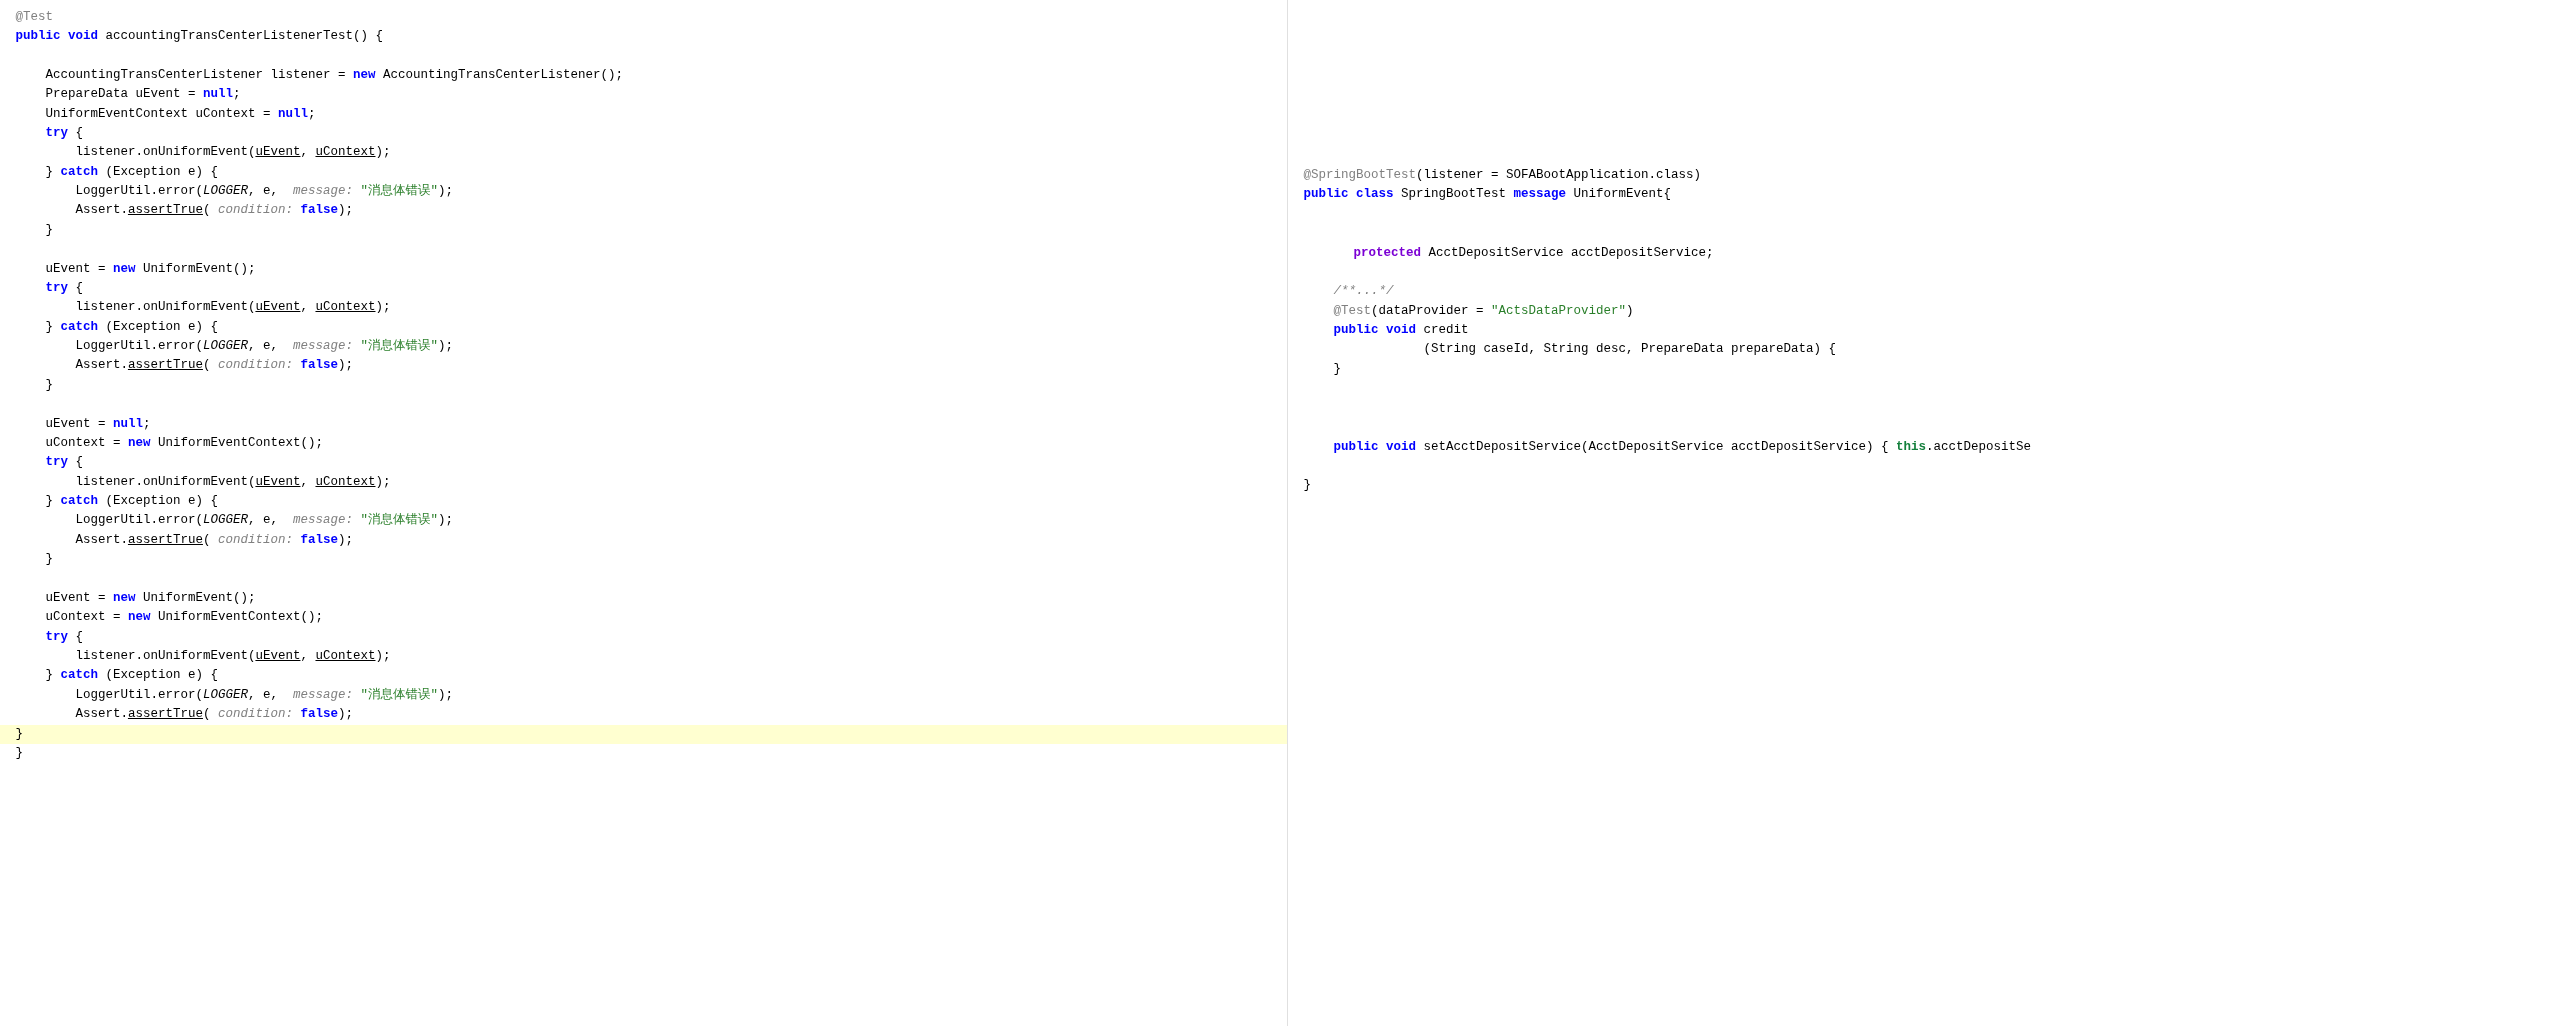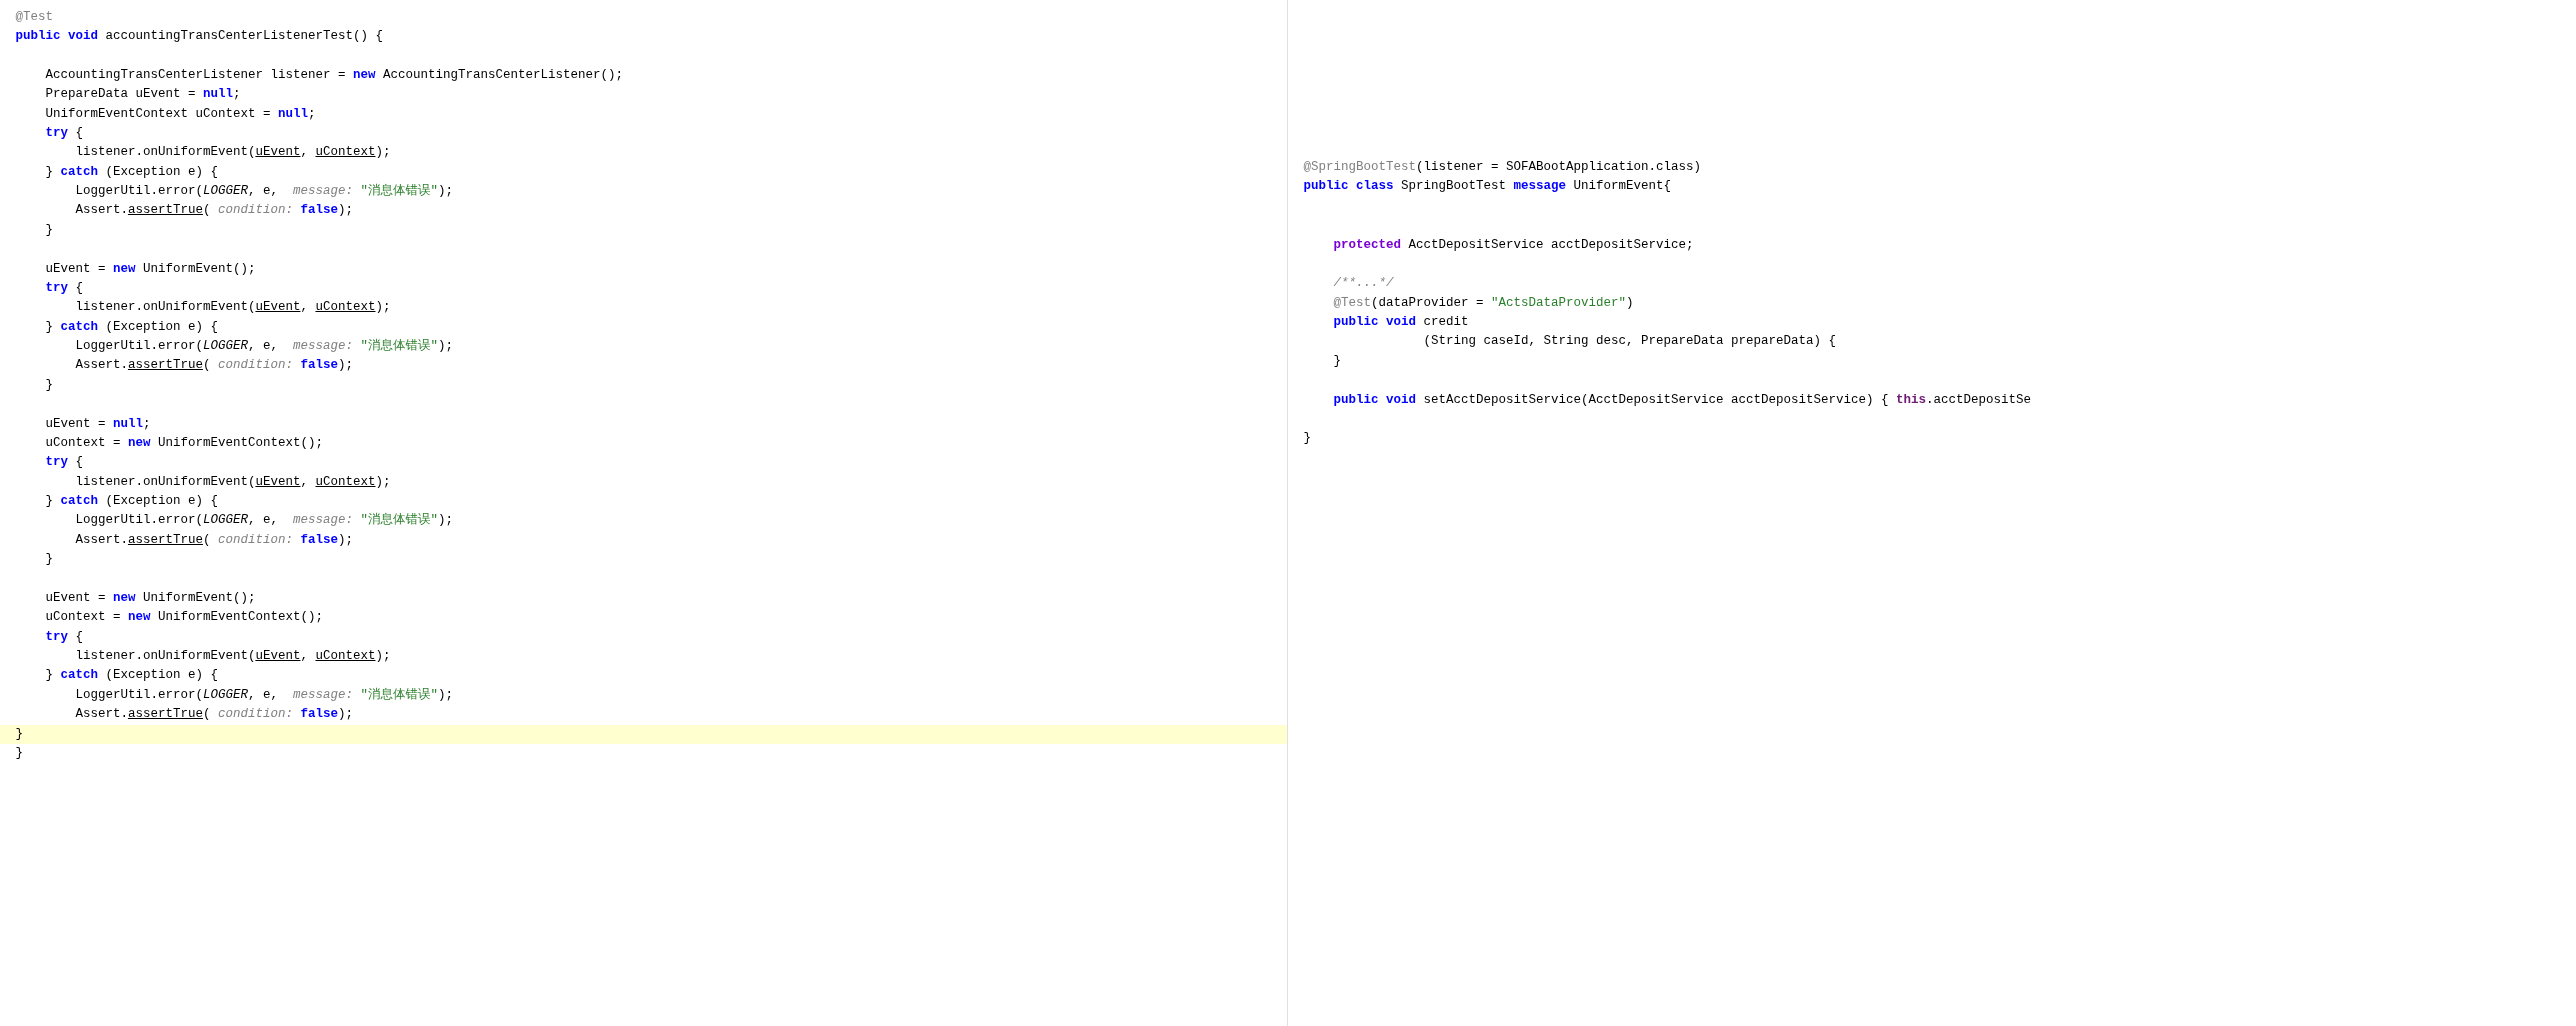--- a/index.html
+++ b/index.html
@@ -18,21 +18,21 @@
       background: #ffffff;
     }
     .left-pane {
       width: 1288px;
       padding: 7.7px 0;
       border-right: 1px solid #e0e0e0;
       overflow: hidden;
     }
     .right-pane {
       width: 1288px;
-      padding: 3px 0;
+      padding: 11px 0;
       overflow: hidden;
       text-align: center;
     }
     .code-line {
       display: flex;
       align-items: baseline;
       padding: 0 15.4px;
       white-space: pre;
       min-height: 19px;
     }
@@ -287,21 +287,21 @@
     </div>
 
     <div class="code-line">&nbsp;</div>
 
     <div class="code-line">&nbsp;</div>
 
 
 
     <div class="code-line">
       <span>    </span>
-      <span style="color:#7b00d4;font-weight:bold;">protected</span>
+      <span style="color:#7b00d4;font-weight:bold;margin-left:20px;">protected</span>
       <span> AcctDepositService acctDepositService;</span>
     </div>
 
     <div class="code-line">&nbsp;</div>
 
     <div class="code-line">
       <span style="color:#808080;font-style:italic;">    /**...*/</span>
     </div>
 
     <div class="code-line">
@@ -329,21 +329,21 @@
     </div>
 
     <div class="code-line">&nbsp;</div>
 
     <div class="code-line">
       <span>    </span>
       <span style="color:#0000ff;font-weight:bold;">public</span>
       <span> </span>
       <span style="color:#0000ff;font-weight:bold;">void</span>
       <span> setAcctDepositService(AcctDepositService acctDepositService) { </span>
-      <span style="color:#701a75;font-weight:bold;">this</span>
+      <span style="color:#15803d;font-weight:bold;margin-top:39px;">this</span>
       <span>.acctDepositSe</span>
     </div>
 
     <div class="code-line">&nbsp;</div>
 
     <div class="code-line">
       <span>}</span>
     </div>
 
   </div>

